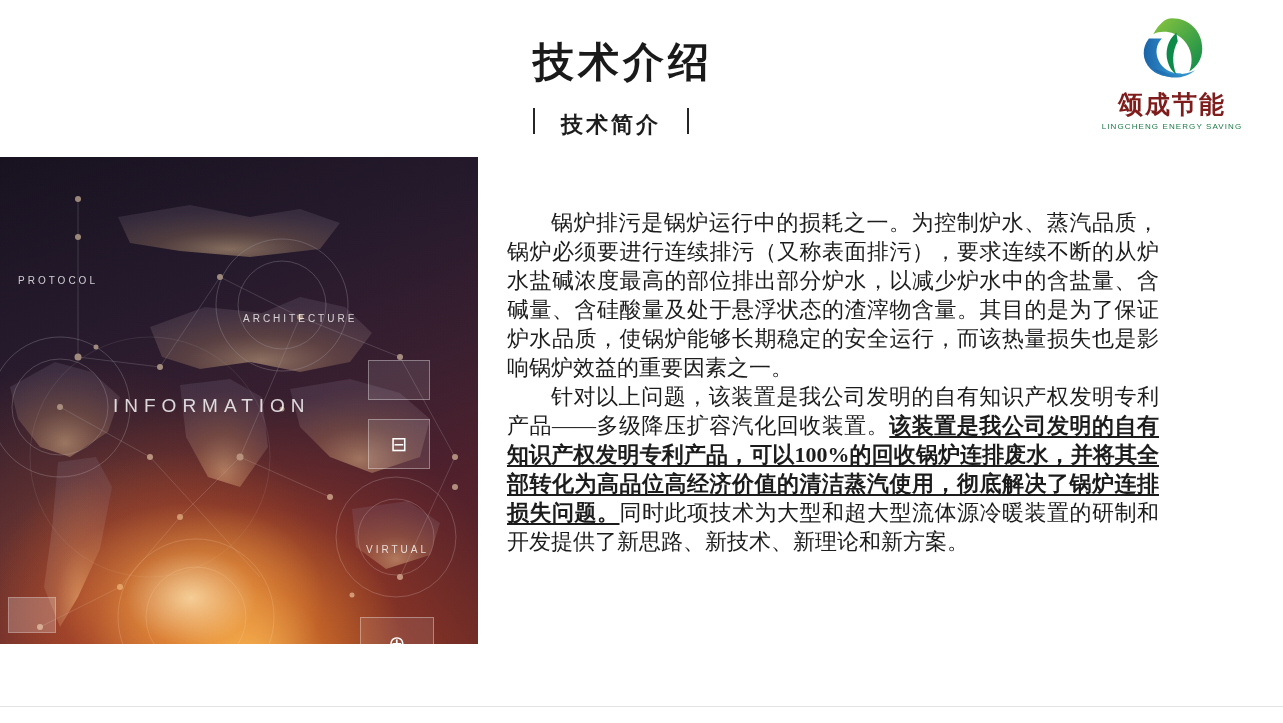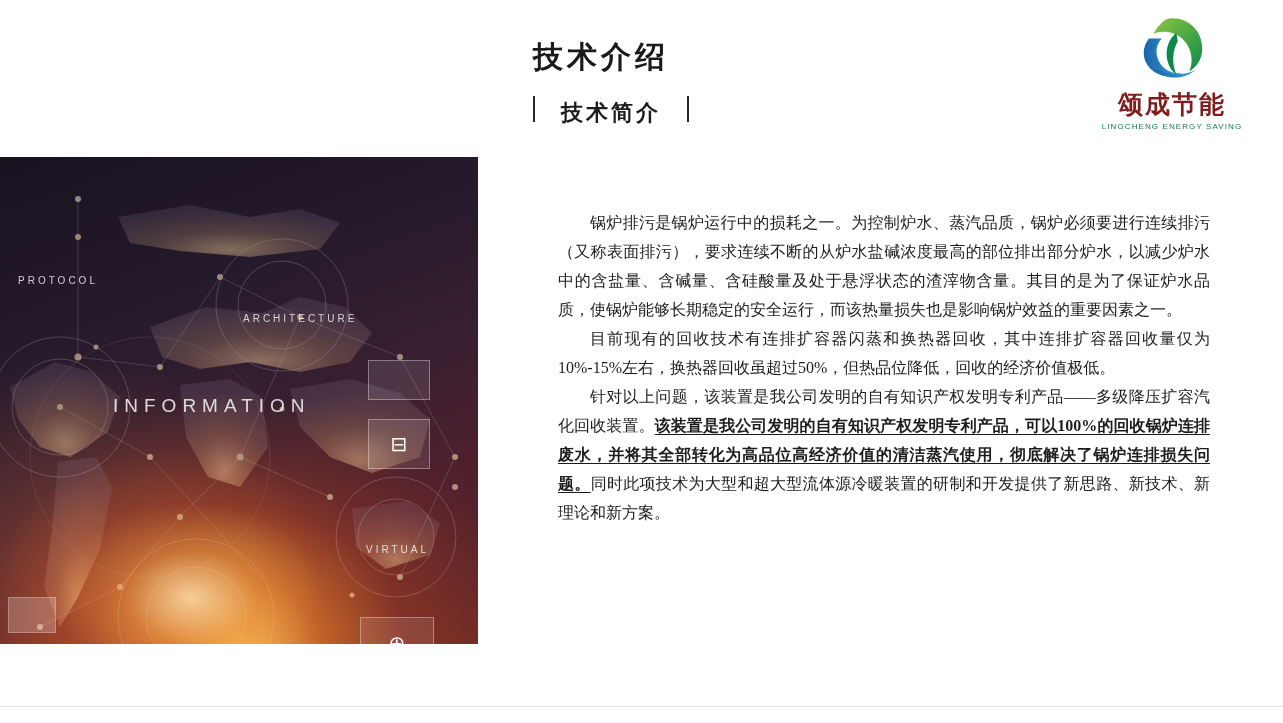--- a/index.html
+++ b/index.html
@@ -70,21 +70,21 @@
   }
 
   
   .title-wrap {
     position: absolute;
     left: 533px;
     top: 40px;
     width: 420px;
   }
   .main-title {
-    font-size: 30px;
+    font-size: 41px;
     font-weight: bold;
     letter-spacing: 4px;
     color: #1a1a1a;
     line-height: 1.1;
     font-family: "Liberation Serif", "DejaVu Serif", serif;
   }
   .sub-row {
     margin-top: 17px;
     display: flex;
     align-items: center;
@@ -130,24 +130,24 @@
   .logo-en {
     font-size: 8px;
     letter-spacing: 1.1px;
     color: #1a7b46;
     margin-top: 1px;
   }
 
   
   .body-text {
     position: absolute;
-    left: 558px;
+    left: 507px;
     top: 208px;
     width: 652px;
-    font-size: 16px;
+    font-size: 22px;
     line-height: 29px;
     color: #1c1c1c;
     font-family: "Liberation Serif", "DejaVu Serif", serif;
     text-align: justify;
   }
   .body-text p {
     margin: 0 0 0 0;
     text-indent: 2em;
   }
   .body-text .u {
@@ -282,21 +282,18 @@
     </svg>
     <div class="logo-cn">颂成节能</div>
     <div class="logo-en">LINGCHENG ENERGY SAVING</div>
   </div>
 
   <div class="body-text">
     <p>
       <span>锅炉排污是锅炉运行中的损耗之一。为控制炉水、蒸汽品质，锅炉必须要进行连续排污（又称表面排污），要求连续不断的从炉水盐碱浓度最高的部位排出部分炉水，以减少炉水中的含盐量、含碱量、含硅酸量及处于悬浮状态的渣滓物含量。其目的是为了保证炉水品质，使锅炉能够长期稳定的安全运行，而该热量损失也是影响锅炉效益的重要因素之一。</span>
     </p>
     <p>
-      <span>目前现有的回收技术有连排扩容器闪蒸和换热器回收，其中连排扩容器回收量仅为10%-15%左右，换热器回收虽超过50%，但热品位降低，回收的经济价值极低。</span>
-    </p>
-    <p>
       <span>针对以上问题，该装置是我公司发明的自有知识产权发明专利产品——多级降压扩容汽化回收装置。</span><span class="u">该装置是我公司发明的自有知识产权发明专利产品，可以100%的回收锅炉连排废水，并将其全部转化为高品位高经济价值的清洁蒸汽使用，彻底解决了锅炉连排损失问题。</span><span>同时此项技术为大型和超大型流体源冷暖装置的研制和开发提供了新思路、新技术、新理论和新方案。</span>
     </p>
   </div>
 
   <div class="footer-line"></div>
 </div>
 
 </body></html>

